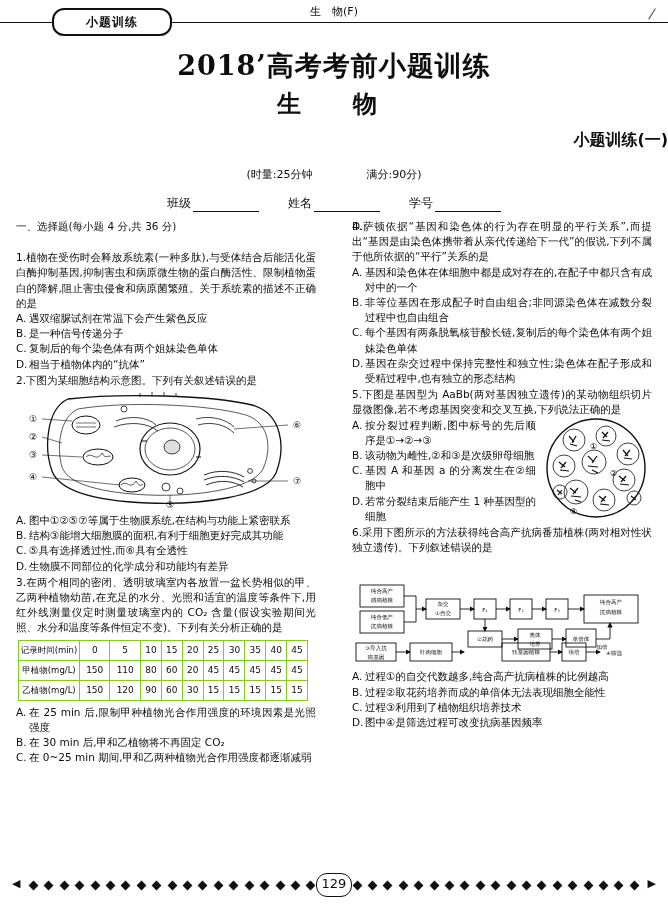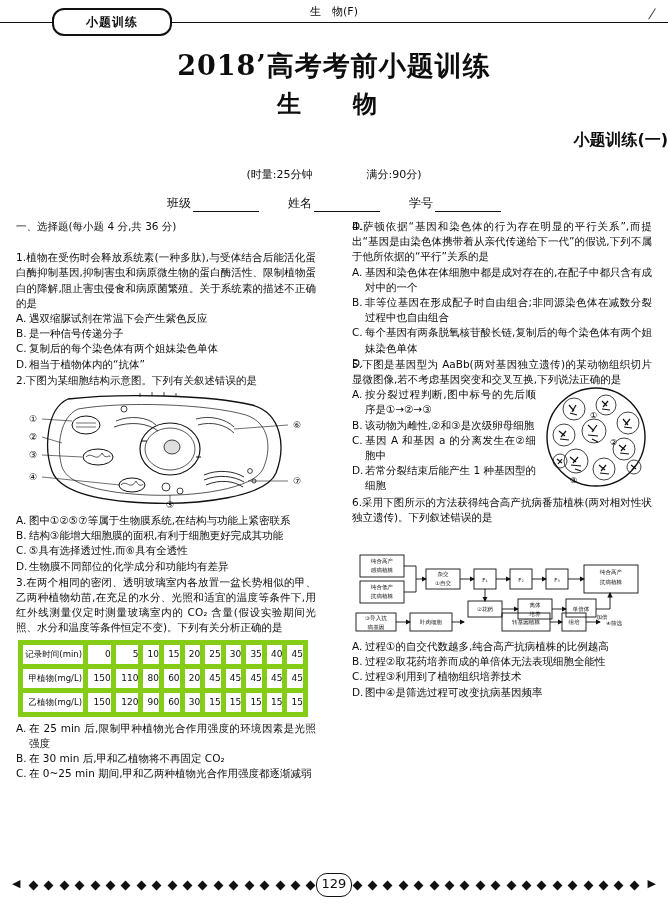--- a/index.html
+++ b/index.html
@@ -94,21 +94,21 @@
     width:288px;height:118px;margin:3px auto 4px 4px;position:relative;
   }
   .cell-fig svg{display:block;}
 
   
   table.data{
     border-collapse:collapse;margin:4px 0 4px 2px;width:290px;
     font-size:9px;
   }
   table.data td{
-    border:5px solid #84cc16;text-align:right;padding:1px 0;height:17px;
+    border:1px solid #84cc16;text-align:center;padding:1px 0;height:17px;
   }
   table.data td.lbl{width:58px;font-size:8.5px;line-height:10px;padding:0 1px;}
 
   
   .chromo-fig{
     width:112px;height:104px;position:relative;margin:0;
   }
   .flow-fig{width:296px;height:106px;margin:4px 0 4px 0;position:relative;}
   .flow-fig svg{display:block;}
 
@@ -321,21 +321,21 @@
     <div class="opts">
       <span class="opt"><b>D.</b></span>
     </div>
 
     <div class="q">
       <span class="stem"><b style="font-weight:normal">4.</b><span>萨顿依据“基因和染色体的行为存在明显的平行关系”,而提出“基因是由染色体携带着从亲代传递给下一代”的假说,下列不属于他所依据的“平行”关系的是</span></span>
       <div class="opts">
         <span class="opt"><b>A.</b><span>基因和染色体在体细胞中都是成对存在的,在配子中都只含有成对中的一个</span></span>
         <span class="opt"><b>B.</b><span>非等位基因在形成配子时自由组合;非同源染色体在减数分裂过程中也自由组合</span></span>
         <span class="opt"><b>C.</b><span>每个基因有两条脱氧核苷酸长链,复制后的每个染色体有两个姐妹染色单体</span></span>
-        <span class="opt"><b>D.</b></span>
+        <span class="opt"><b>D.</b><span>基因在杂交过程中保持完整性和独立性;染色体在配子形成和受精过程中,也有独立的形态结构</span></span>
       </div>
     </div>
 
     <div class="q">
       <span class="stem"><b style="font-weight:normal">5.</b><span>下图是基因型为 AaBb(两对基因独立遗传)的某动物组织切片显微图像,若不考虑基因突变和交叉互换,下列说法正确的是</span></span>
 
       <div class="two-col-wrap">
         <div class="txt">
           <span class="opt"><b>A.</b><span>按分裂过程判断,图中标号的先后顺序是①→②→③</span></span>
           <span class="opt"><b>B.</b><span>该动物为雌性,②和③是次级卵母细胞</span></span>

